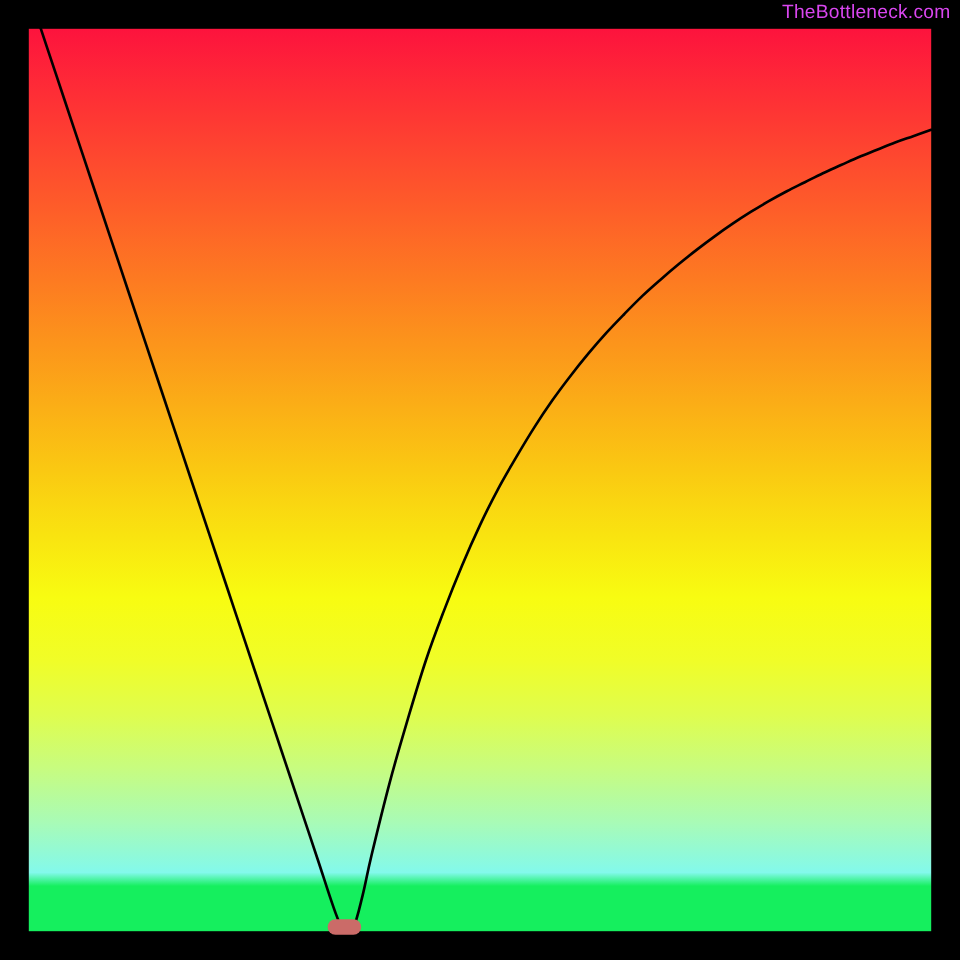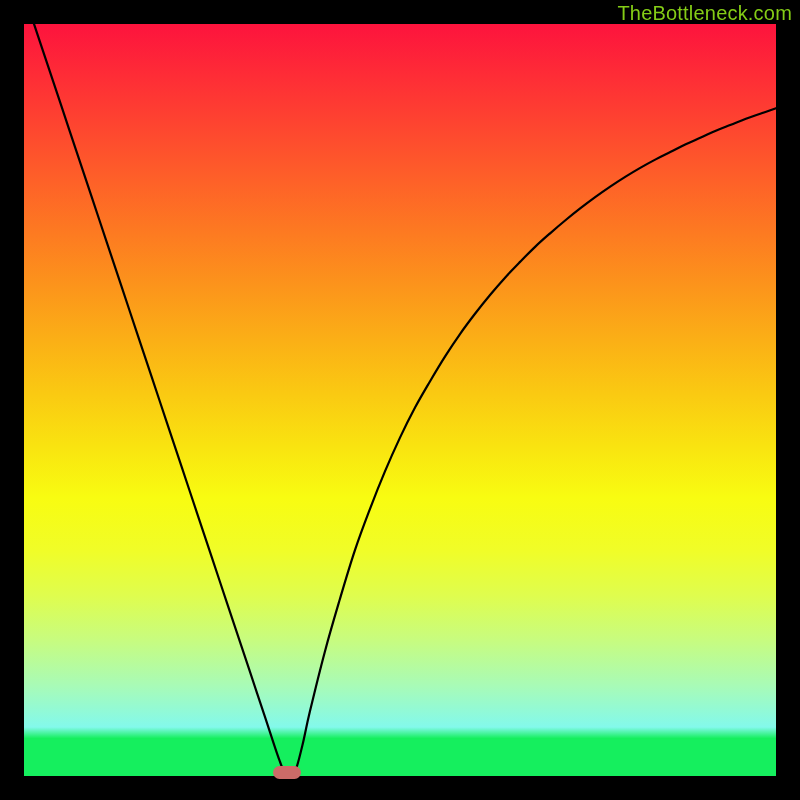--- a/index.html
+++ b/index.html
@@ -43,22 +43,22 @@
       #A8FBB7 88%,
       #83F9EB 93.5%,
       #15EF5E 95%,
       #15EF5E 100%
     );
   }
   .watermark {
     position: absolute;
     top: 2px;
     right: 8px;
-    color: #84cc16;
-    font-size: 20px;
+    color: #d946ef;
+    font-size: 16px;
     font-weight: 500;
     letter-spacing: 0.2px;
     user-select: none;
   }
   svg.curve {
     position: absolute;
     top: 0;
     left: 0;
     width: 752px;
     height: 752px;

